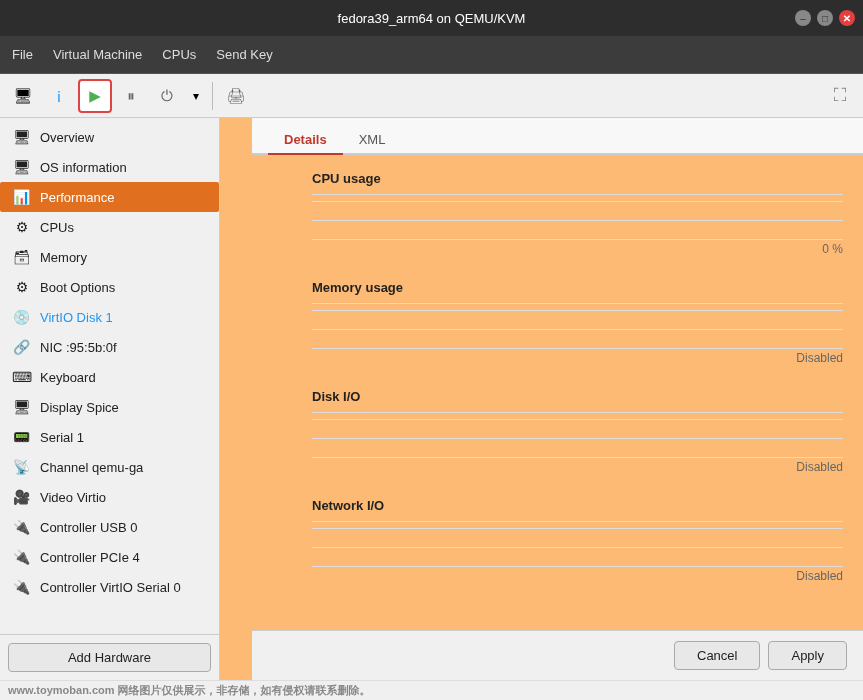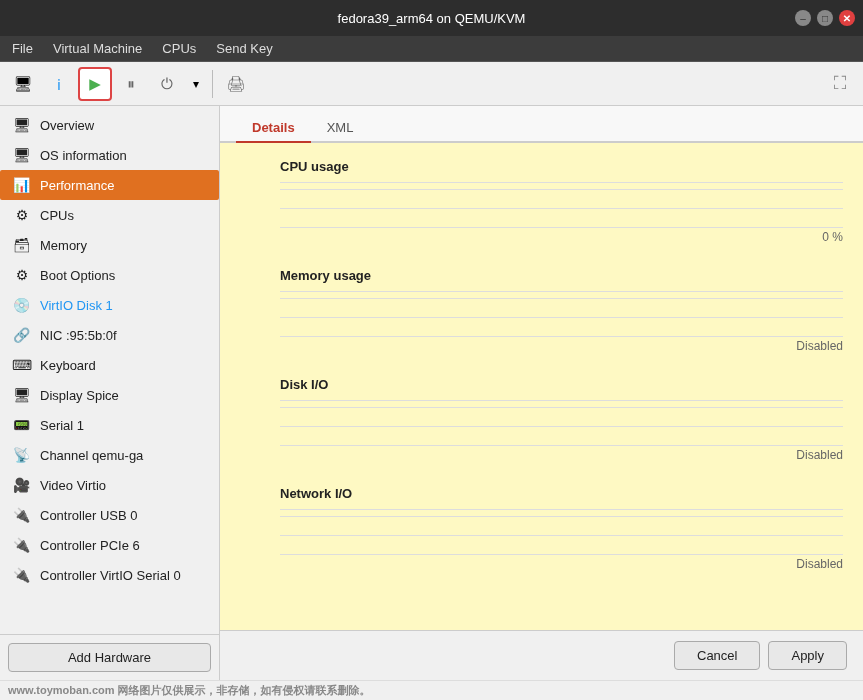--- a/index.html
+++ b/index.html
@@ -46,21 +46,21 @@
       justify-content: center;
     }
     .tb-min { background: #888; color: #333; }
     .tb-max { background: #888; color: #333; }
     .tb-close { background: #e04040; color: #fff; font-weight: bold; }
 
     
     .menu-bar {
       background: #3c3c3c;
       color: #ddd;
-      height: 26px;
+      height: 38px;
       display: flex;
       align-items: center;
       padding: 0 4px;
       gap: 4px;
       flex-shrink: 0;
       border-bottom: 1px solid #555;
     }
     .menu-item {
       padding: 2px 8px;
       cursor: pointer;
@@ -174,22 +174,23 @@
       cursor: pointer;
       font-size: 13px;
       color: #222;
     }
 
     
     .content-area {
       flex: 1;
       display: flex;
       flex-direction: column;
-      background: #fef9c3;
+      background: #fdba74;
       overflow: hidden;
+      padding-left: 32px;
     }
 
     
     .tab-bar {
       display: flex;
       border-bottom: 2px solid #ccc;
       background: #f8f8f8;
       flex-shrink: 0;
       padding: 0 16px;
       padding-top: 8px;
@@ -405,21 +406,21 @@
         <span>Video Virtio</span>
       </div>
 
       <div class="sidebar-item">
         <span class="icon sidebar-icon">🔌</span>
         <span>Controller USB 0</span>
       </div>
 
       <div class="sidebar-item">
         <span class="icon sidebar-icon">🔌</span>
-        <span>Controller PCIe 6</span>
+        <span>Controller PCIe 4</span>
       </div>
 
       <div class="sidebar-item">
         <span class="icon sidebar-icon">🔌</span>
         <span>Controller VirtIO Serial 0</span>
       </div>
     </div>
     <div class="sidebar-footer">
       <button class="add-hardware-btn">Add Hardware</button>
     </div>

